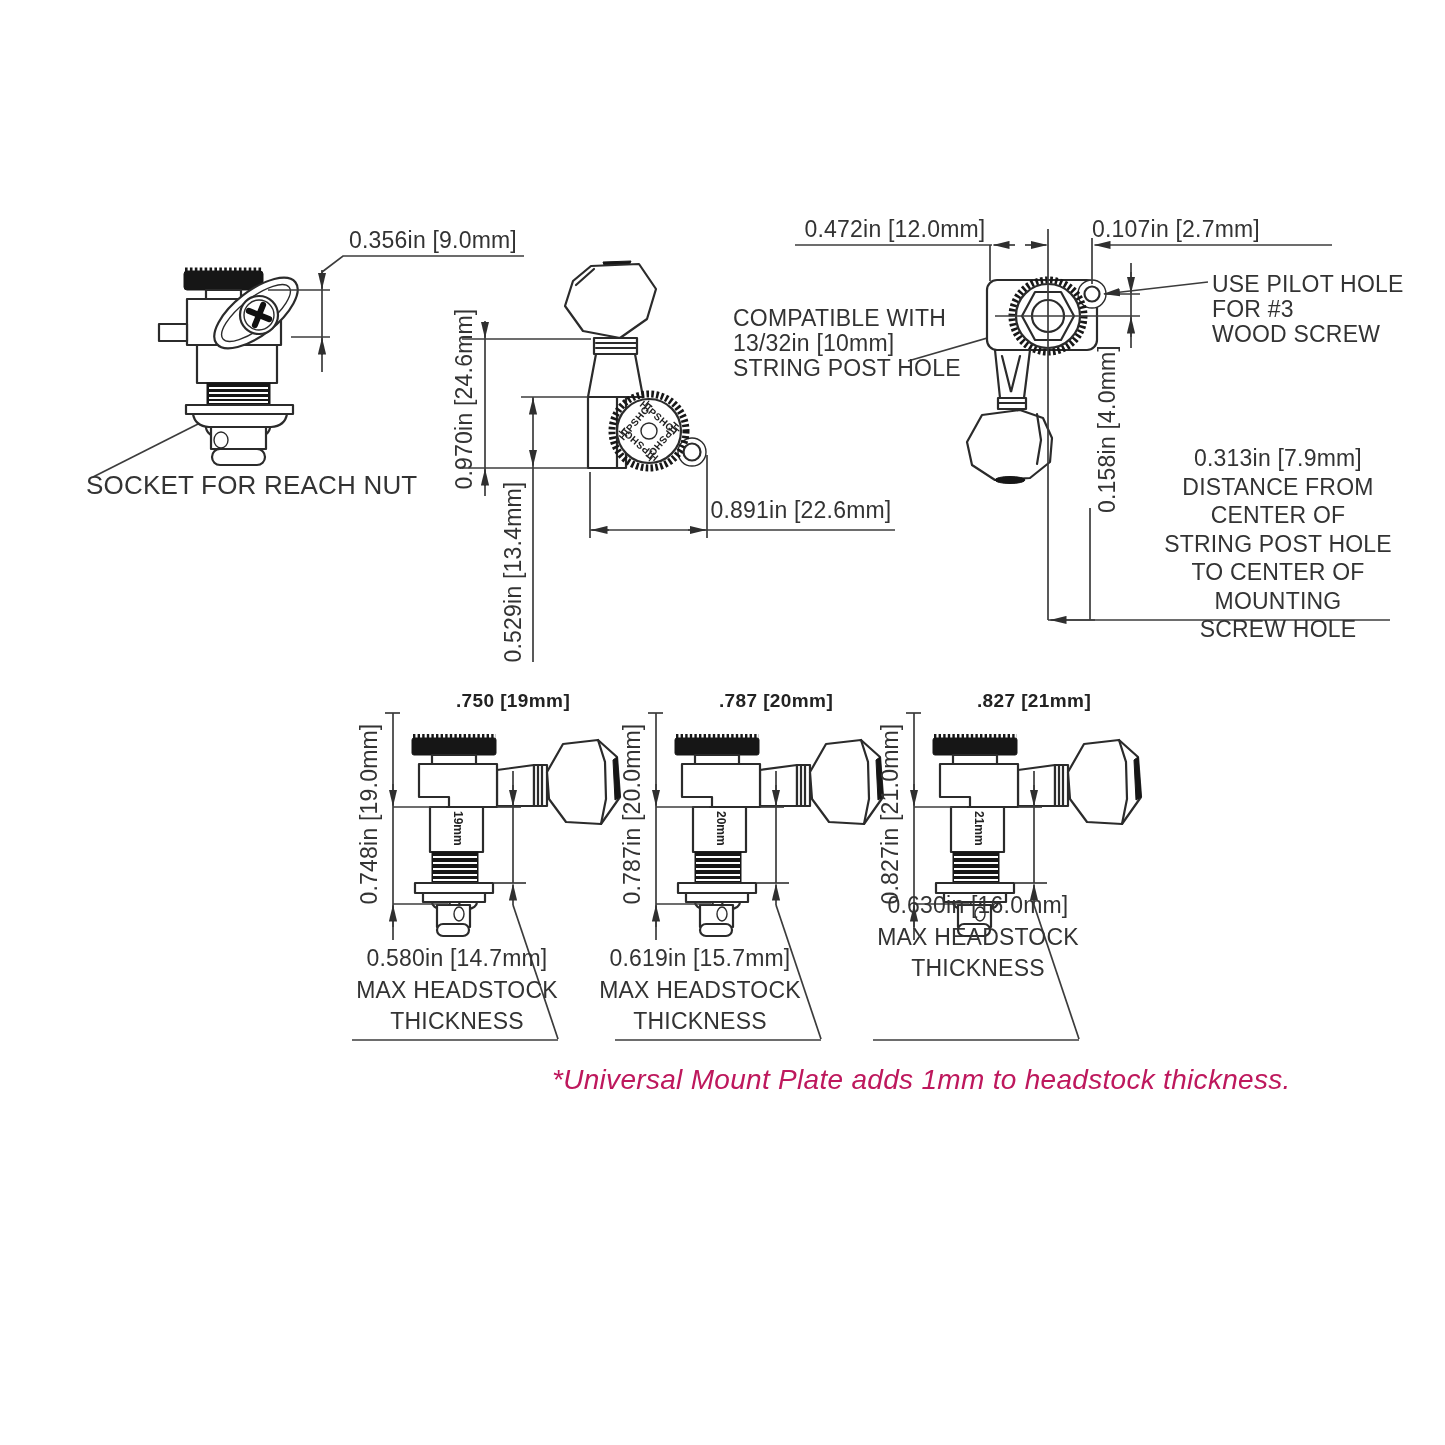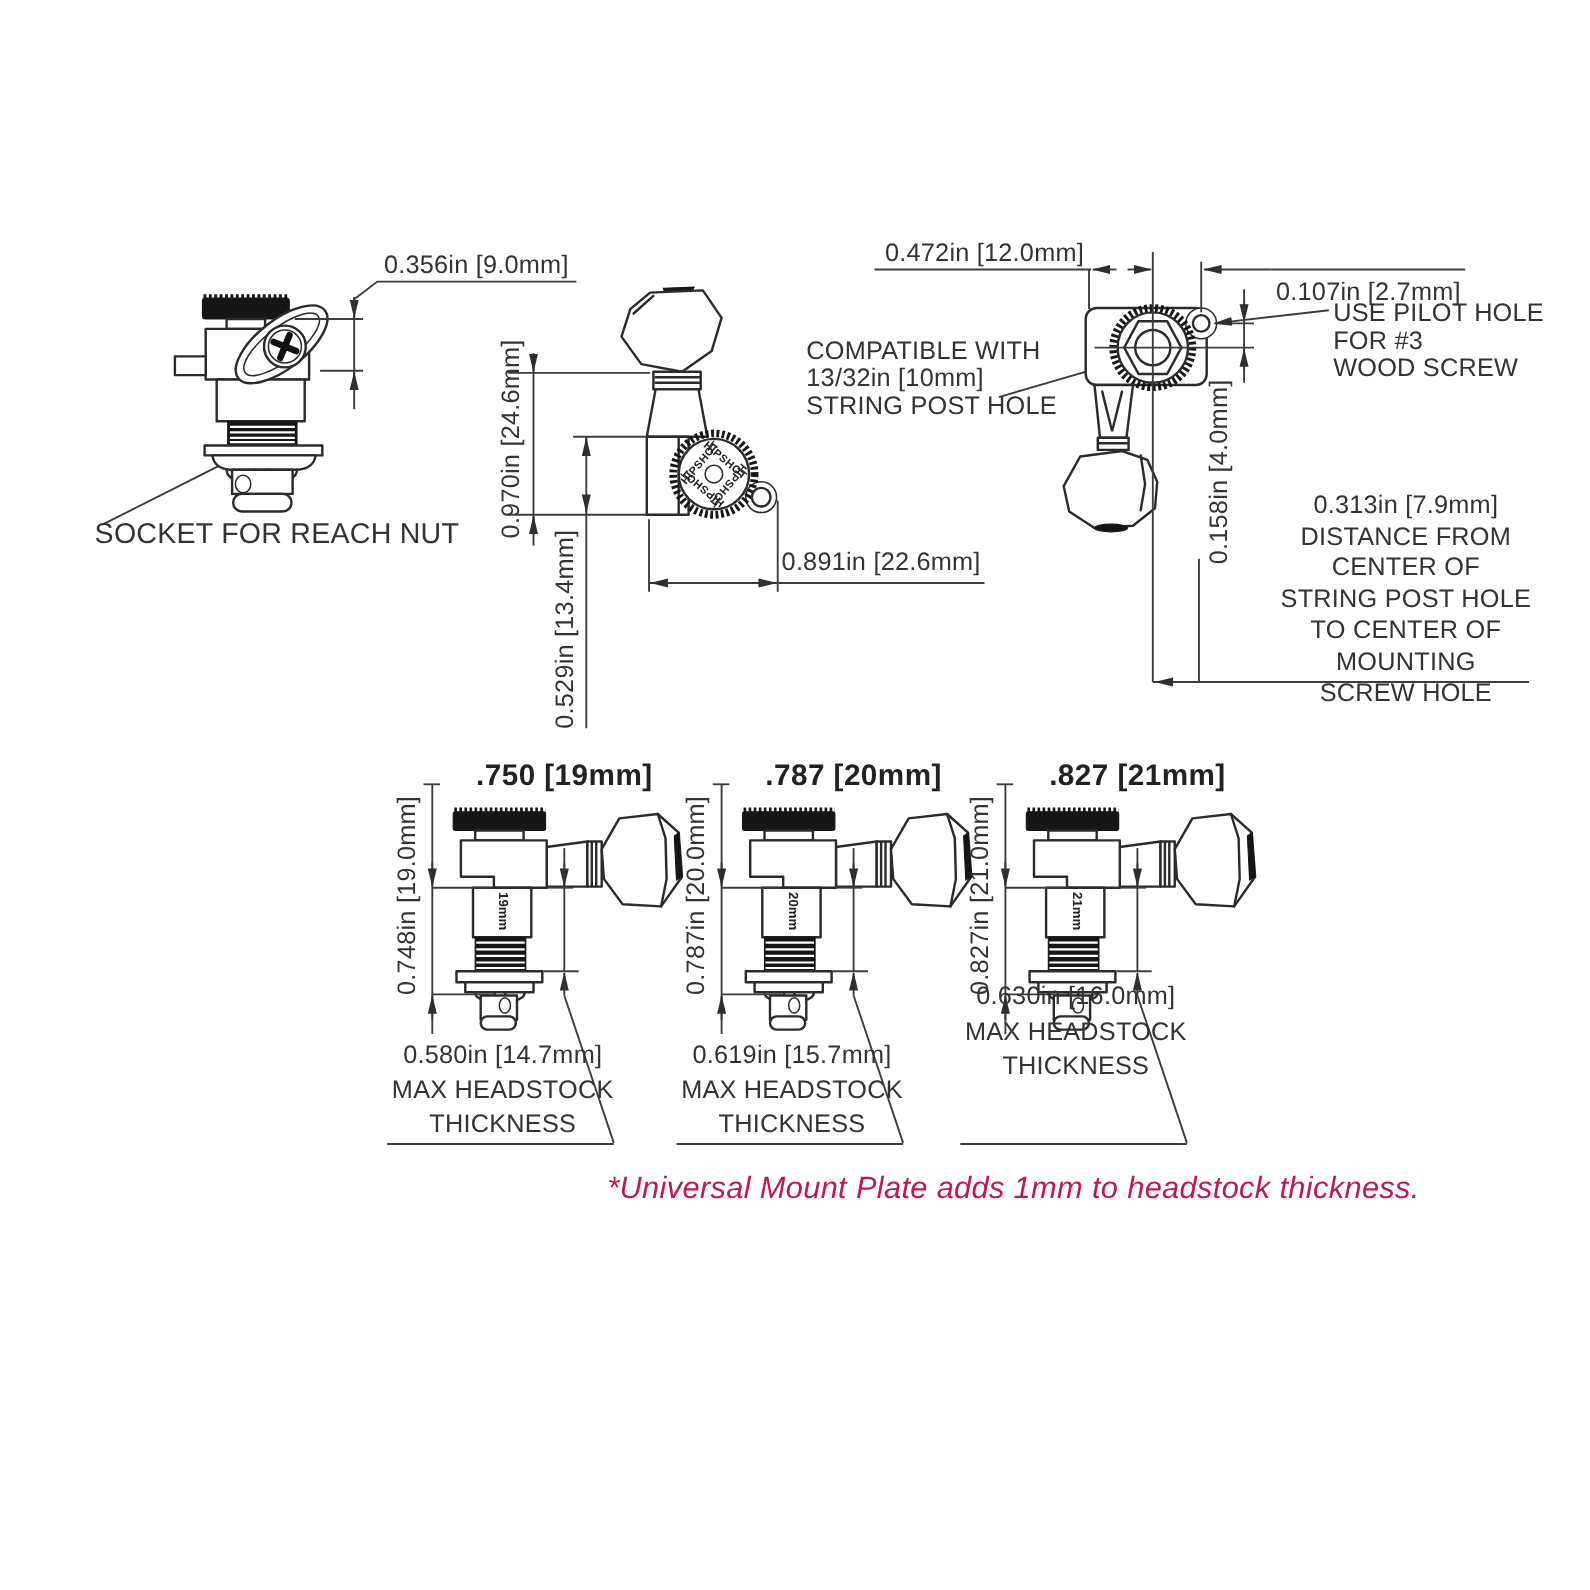--- a/index.html
+++ b/index.html
@@ -14,21 +14,21 @@
   .knurl{fill:none;stroke:#171717;stroke-width:7;stroke-dasharray:2.6 2.3;}
   .knurl6{fill:none;stroke:#171717;stroke-width:6;stroke-dasharray:2.4 2.2;}
   .wht{stroke:#ffffff;stroke-width:2;fill:none;}
   .ph{stroke:#111;stroke-width:6;stroke-linecap:round;}
   text.brand{font-family:"Liberation Sans",sans-serif;font-size:10px;font-weight:bold;
              fill:#1e1e1e;letter-spacing:.5px;text-anchor:middle;}
   .t{position:absolute;color:#333333;font-size:23px;letter-spacing:.2px;white-space:nowrap;line-height:1.13;}
   .c{text-align:center;}
   .vert{transform:rotate(-90deg);transform-origin:0 0;}
   .vert90{transform:rotate(90deg);transform-origin:0 0;}
-  .hdr{font-weight:bold;font-size:27px;letter-spacing:.4px;color:#222;}
+  .hdr{font-weight:bold;font-size:19px;letter-spacing:.4px;color:#222;}
   .postlbl{font-size:12px;font-weight:bold;letter-spacing:0;color:#222;}
   .note{line-height:1.08;}
   .dist{line-height:1.24;margin-top:20px;}
   .footnote{font-style:italic;font-size:28px;color:#be185d;letter-spacing:.3px;}
 </style>
 </head>
 <body>
 
 <div id="page">
 
@@ -208,21 +208,21 @@
   <div class="t c" style="left:710px;top:497px;width:182px;">0.891in [22.6mm]</div>
 
   <div class="t note" style="left:733px;top:306px;">
     <div>COMPATIBLE WITH</div>
     <div>13/32in [10mm]</div>
     <div>STRING POST HOLE</div>
   </div>
 
   <div class="t c" style="left:795px;top:216px;width:200px;">0.472in [12.0mm]</div>
 
-  <div class="t c" style="left:1155px;top:216px;width:178px;margin-top:36px;">0.107in [2.7mm]</div>
+  <div class="t c" style="left:1087px;top:216px;width:178px;">0.107in [2.7mm]</div>
 
   <div class="t note" style="left:1212px;top:272px;">
     <div>USE PILOT HOLE</div>
     <div>FOR #3</div>
     <div>WOOD SCREW</div>
   </div>
 
   <div class="t c vert" style="left:1094px;top:515px;width:172px;">0.158in [4.0mm]</div>
 
   <div class="t c dist" style="left:1148px;top:424px;width:260px;">
@@ -240,21 +240,21 @@
   <div class="t vert90 postlbl" style="left:464px;top:811px;width:36px;">19mm</div>
   <div class="t c" style="left:347px;top:943px;width:220px;line-height:1.38;">
     <div>0.580in [14.7mm]</div>
     <div>MAX HEADSTOCK</div>
     <div>THICKNESS</div>
   </div>
 
   <div class="t c hdr" style="left:683px;top:690px;width:186px;">.787 [20mm]</div>
   <div class="t c vert" style="left:619px;top:916px;width:204px;">0.787in [20.0mm]</div>
   <div class="t vert90 postlbl" style="left:727px;top:811px;width:36px;">20mm</div>
-  <div class="t c" style="left:610px;top:943px;width:220px;line-height:1.38;">
+  <div class="t c" style="left:590px;top:943px;width:220px;line-height:1.38;">
     <div>0.619in [15.7mm]</div>
     <div>MAX HEADSTOCK</div>
     <div>THICKNESS</div>
   </div>
 
   <div class="t c hdr" style="left:941px;top:690px;width:186px;">.827 [21mm]</div>
   <div class="t c vert" style="left:877px;top:916px;width:204px;">0.827in [21.0mm]</div>
   <div class="t vert90 postlbl" style="left:985px;top:811px;width:36px;">21mm</div>
   <div class="t c" style="left:868px;top:890px;width:220px;line-height:1.38;">
     <div>0.630in [16.0mm]</div>

